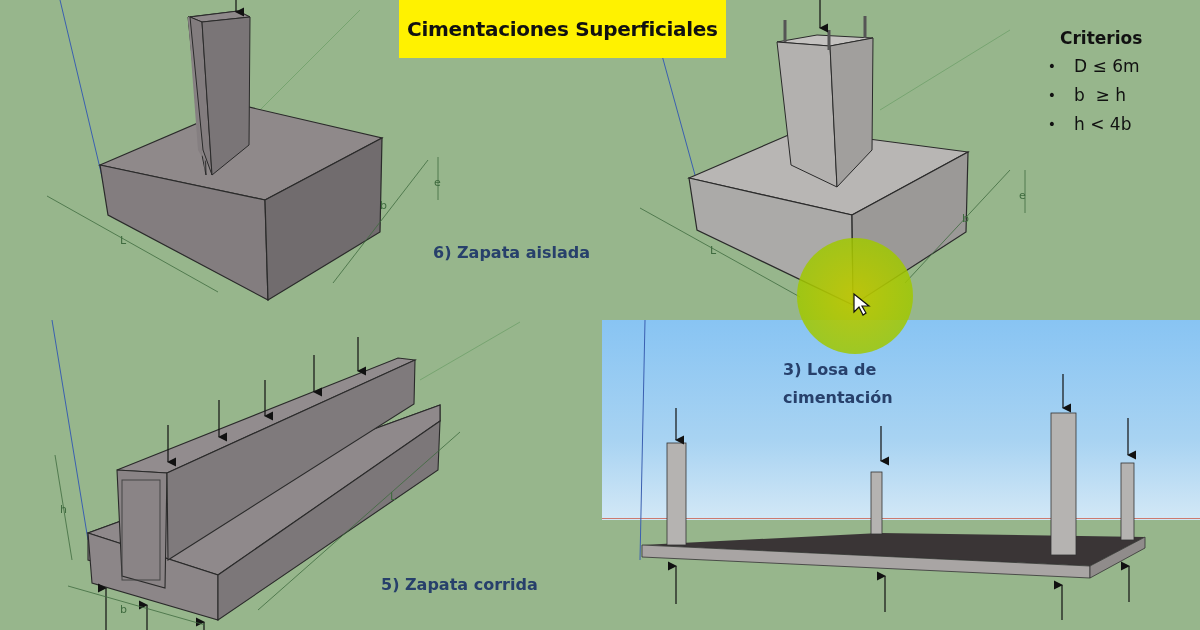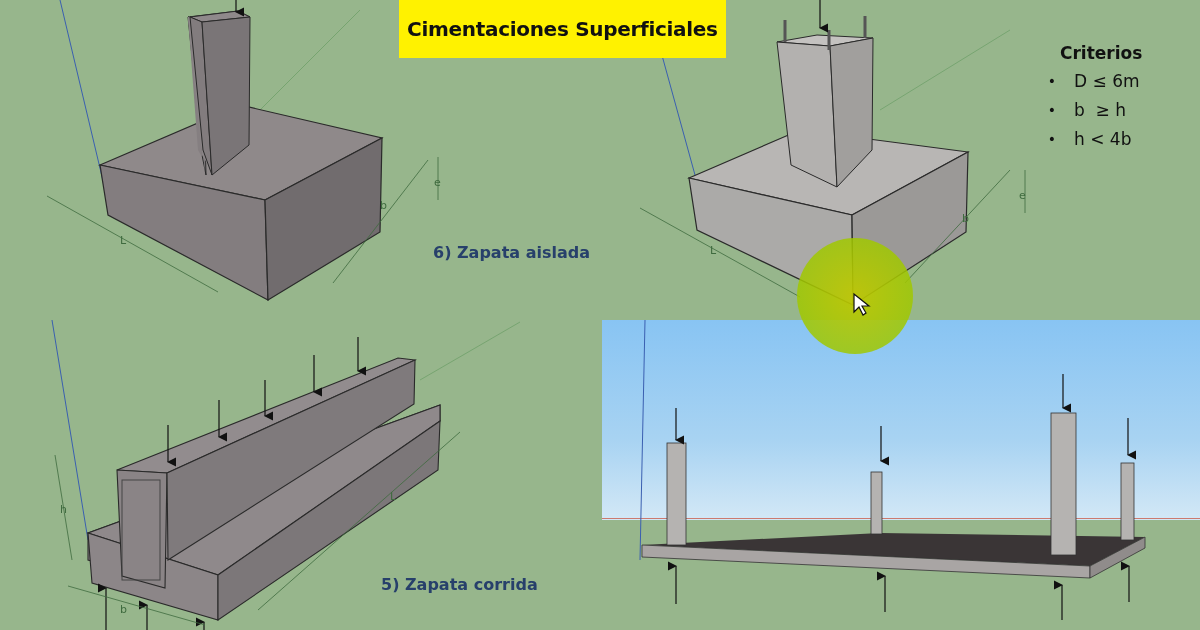--- a/index.html
+++ b/index.html
@@ -1,20 +1,20 @@
 <!DOCTYPE html>
 <html><head>
 <meta charset="utf-8">
 <style>
   html, body { margin:0; padding:0; }
   body { width:1200px; height:630px; overflow:hidden; background:#97b68c; position:relative; font-family:"DejaVu Sans", sans-serif; }
   .abs { position:absolute; }
   #scene { position:absolute; left:0; top:0; width:1200px; height:630px; }
   .title-banner { position:absolute; left:399px; top:0; height:30px; padding:14px 8px; background:#fff200; color:#111; font-family:"DejaVu Sans", sans-serif; font-weight:bold; font-size:20px; line-height:30px; letter-spacing:-0.3px; }
-  .criteria { position:absolute; left:1030px; top:43px; width:170px; color:#111; }
+  .criteria { position:absolute; left:1030px; top:28px; width:170px; color:#111; }
   .criteria .heading { font-weight:bold; font-size:17px; margin-left:30px; margin-bottom:4px; }
   .criteria ul { list-style:none; margin:0; padding:0; }
   .criteria li { font-size:17px; height:29px; line-height:29px; display:flex; }
   .criteria .bullet { width:44px; text-align:center; font-size:14px; }
   .label { position:absolute; color:#27406b; font-weight:bold; font-size:16px; }
   .sky { position:absolute; left:602px; top:320px; width:598px; height:200px; background:linear-gradient(#88c4f3 0%, #a8d3f2 60%, #d3e8f6 100%); }
   .ground-line { position:absolute; left:602px; top:518px; width:598px; height:1px; background:#cc7a6f; }
   .highlight { position:absolute; left:797px; top:238px; width:116px; height:116px; border-radius:50%; background:radial-gradient(circle, rgba(190,200,0,0.92) 0%, rgba(160,200,0,0.85) 70%, rgba(140,200,20,0.8) 100%); }
 </style>
 </head>
@@ -162,13 +162,15 @@
     <li>
         <span class="bullet">•</span>
         <span>h &lt; 4b</span>
       </li>
   </ul>
 </div>
 
 <div class="label" style="left:433px;top:243px;">6) Zapata aislada</div>
 <div class="label" style="left:381px;top:575px;">5) Zapata corrida</div>
 <div class="label" style="left:783px;top:356px;line-height:28px;">
+  <div>3) Losa de</div>
+  <div>cimentación</div>
 </div>
 
 </body></html>

